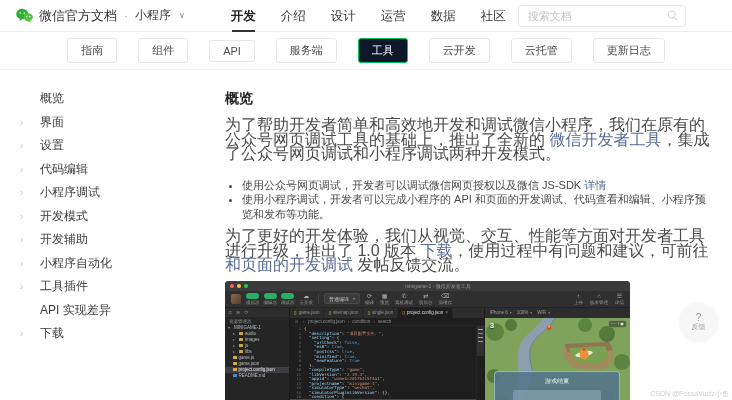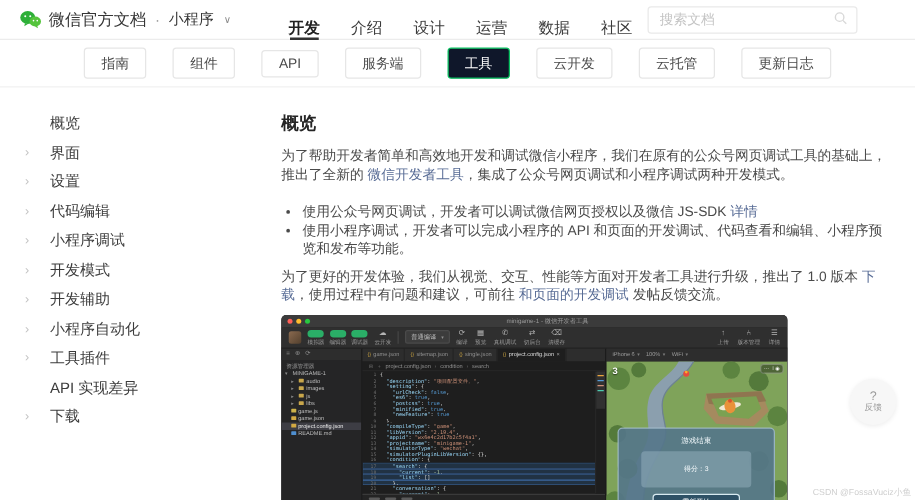--- a/index.html
+++ b/index.html
@@ -7,41 +7,41 @@
   .page{position:relative;width:732px;height:400px;overflow:hidden}
   
   .topbar{height:32px;display:flex;align-items:center;border-bottom:1px solid #ececec;padding:0 16px;box-sizing:border-box}
   .brand{display:flex;align-items:center;gap:6px}
   .wx-logo{width:17px;height:15px;display:inline-block}
   .brand-title{font-size:13px;color:#353535}
   .brand-dot{color:#999;font-size:12px;margin:0 1px}
   .brand-product{font-size:12px;color:#353535}
   .chev-down{font-size:8px;color:#8a8a8a;margin-left:2px}
   .topnav{display:flex;gap:25px;margin-left:46px}
-  .topnav-item{font-size:12.5px;color:#3a3a3a;height:32px;line-height:44px;position:relative;cursor:pointer}
+  .topnav-item{font-size:12.5px;color:#3a3a3a;height:32px;line-height:32px;position:relative;cursor:pointer}
   .topnav-item.on{font-weight:bold;color:#222}
   .topnav-item.on::after{content:"";position:absolute;left:1px;right:1px;bottom:0;height:2px;background:#333}
   .lang{margin-left:auto;display:flex;align-items:center;gap:6px;font-size:11.5px}
   .lang-zh{color:#353535}.lang-sep{color:#e0e0e0}.lang-en{color:#bdbdbd}
   .search{width:168px;height:22px;border:1px solid #e9e9e9;border-radius:3px;display:flex;align-items:center;padding:0 7px;margin-left:12px;background:#fff;box-sizing:border-box}
   .search input{border:0;outline:0;flex:1;font-size:11px;color:#333;background:transparent;min-width:0}
   .search input::placeholder{color:#c4c4c4}
   .mag{flex:none;opacity:.55}
   
   .subnav{height:37px;display:flex;align-items:center;justify-content:center;gap:21px;border-bottom:1px solid #f1f1f1}
   .pill{font-size:11px;color:#4a4a4a;border:1px solid #e6e6e6;border-radius:3px;padding:4px 13px;background:#fff;cursor:pointer;white-space:nowrap}
   .pill.on{background:#0f172a;border-color:#07c160;color:#fff}
   
   .layout{display:flex;height:330px}
   .sidebar{width:211px;box-sizing:border-box;padding-top:17px;flex:none}
   .side-item{position:relative;height:23.5px;display:flex;align-items:center;font-size:12px;color:#3c3c3c;padding-left:40px;cursor:pointer}
   .side-item .schev{position:absolute;left:20px;color:#c3c3c3;font-size:10px}
   .content{flex:1;padding:20px 0 0 14px;box-sizing:border-box;max-width:500px}
   .content h3{font-size:14px;margin:0 0 10px;color:#252525}
-  .content p{font-size:11px;line-height:14.5px;color:#4a4a4a;margin:0 0 8px;width:487px}
+  .content p{font-size:16px;line-height:14.5px;color:#4a4a4a;margin:0 0 8px;width:487px}
   .content ul{margin:16px 0 8px;padding-left:17px;width:470px}
   .content li{font-size:11px;line-height:14.5px;color:#4a4a4a}
   .lnk{color:#576b95;cursor:pointer}
   
   .ide{width:405px;height:165px;margin-top:5px;position:relative;background:#1e1e1e;border-radius:4px 4px 0 0;overflow:hidden;font-family:"Liberation Sans","DejaVu Sans",sans-serif}
   .ide-titlebar{height:10px;background:#3b3b3b;display:flex;align-items:center;padding:0 5px;gap:3px}
   .tl{width:4px;height:4px;border-radius:50%}
   .tl.r{background:#ff5f57}.tl.y{background:#febc2e}.tl.g{background:#28c840}
   .ide-title{flex:1;text-align:center;font-size:5px;color:#9a9a9a;overflow:hidden;white-space:nowrap}
   .ide-toolbar{height:16px;background:#2f2f2f;display:flex;align-items:center;padding:0 6px;gap:5px;border-bottom:1px solid #232323}

